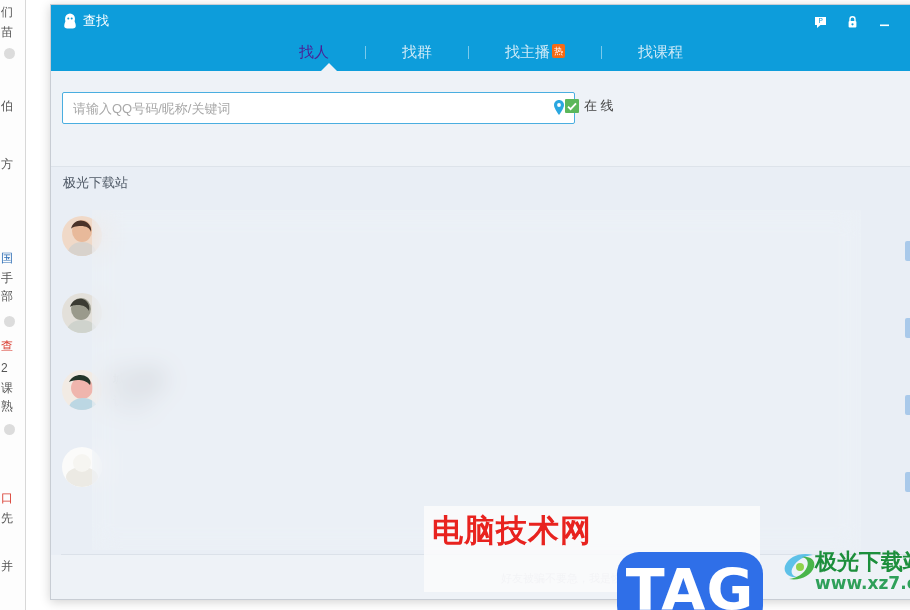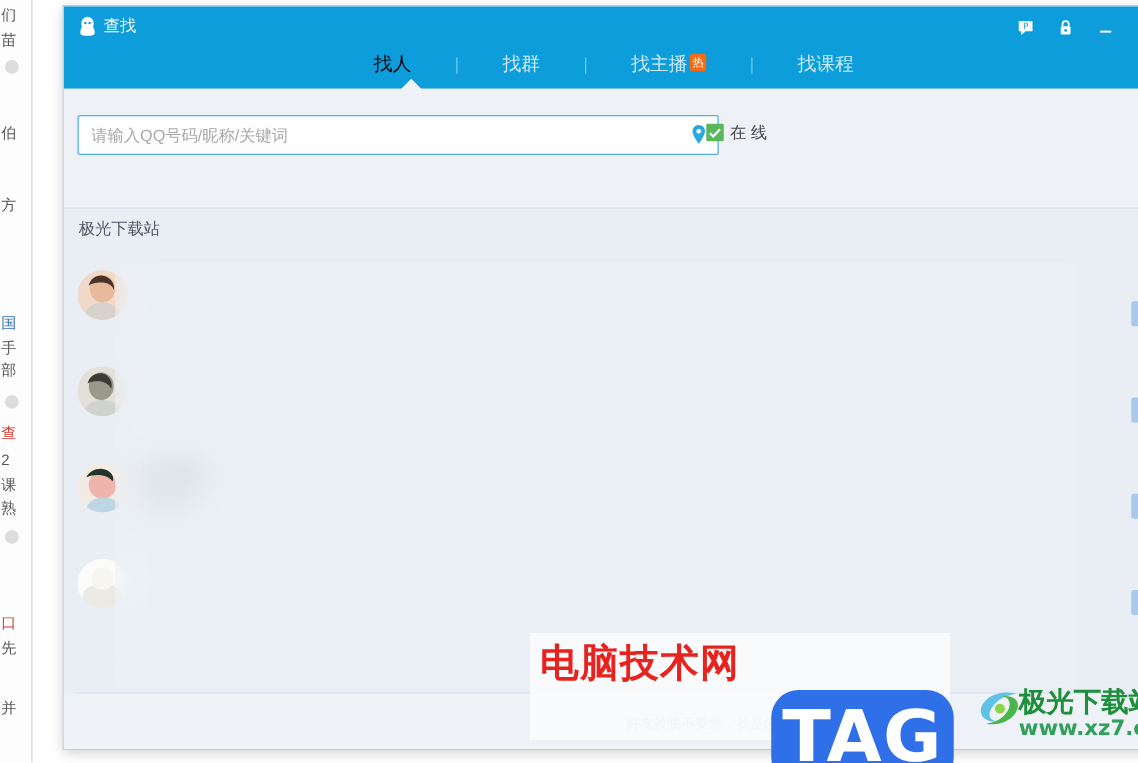--- a/index.html
+++ b/index.html
@@ -84,21 +84,21 @@
     padding-left: 244px;
   }
   .tab {
     position: relative;
     font-size: 15px;
     color: #cfeaf7;
     padding: 0 4px;
     line-height: 22px;
     white-space: nowrap;
   }
-  .tab.active { color: #000000; }
+  .tab.active { color: #4c1d95; }
   .tab-sep {
     width: 1px; height: 13px;
     background: rgba(255,255,255,.45);
     margin: 0 32px;
   }
   .hot-badge {
     display: inline-block;
     background: #f56a14;
     color: #fff;
     font-size: 9px;

